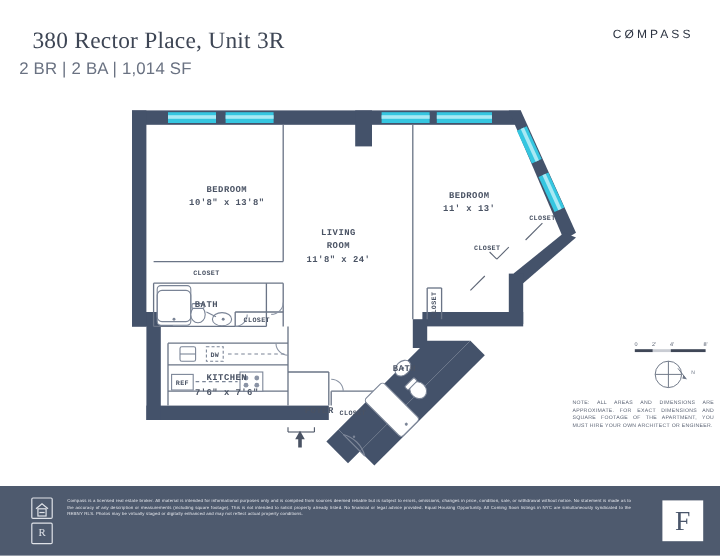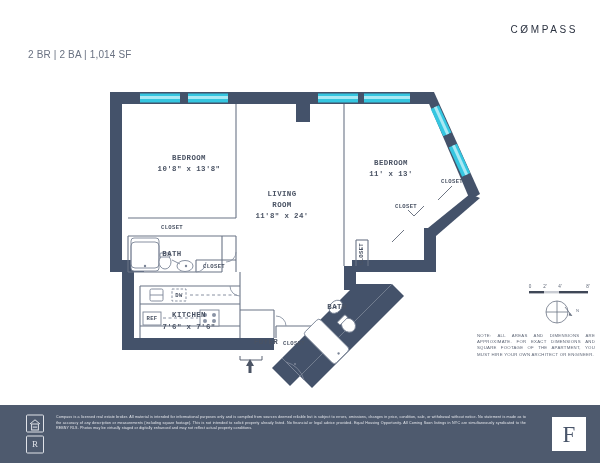--- a/index.html
+++ b/index.html
@@ -13,22 +13,22 @@
 
   
   .header{position:absolute;left:0;top:0;width:600px;height:70px;}
   .title{
     position:absolute;left:27px;top:24px;
     font-family:"Liberation Serif", serif;
     font-size:19.5px;font-weight:400;letter-spacing:.2px;
     color:#3e4655;white-space:nowrap;
   }
   .subtitle{
-    position:absolute;left:28px;top:49px;
-    font-size:10px;letter-spacing:.15px;color:#6a7282;white-space:nowrap;
+    position:absolute;left:16px;top:49px;
+    font-size:14px;letter-spacing:.15px;color:#6a7282;white-space:nowrap;
   }
   .brand{
     position:absolute;right:22px;top:24px;
     font-size:10px;letter-spacing:2.6px;font-weight:400;
     color:#2b3240;white-space:nowrap;
   }
 
   
   .plan{position:absolute;left:0;top:70px;width:520px;height:335px;}
   .plan svg{display:block;}
@@ -70,20 +70,21 @@
     font-family:"Liberation Serif", serif;font-size:23px;color:#49556a;
     line-height:1;
   }
 </style>
 </head>
 <body>
 
 <div class="page">
 
   <div class="header">
+    <div class="title">380 Rector Place, Unit 3R</div>
     <div class="subtitle">2 BR | 2 BA | 1,014 SF</div>
     <div class="brand"><span>CØMPASS</span></div>
   </div>
 
   <div class="plan">
     <svg width="600" height="335" viewBox="0 0 600 335" xmlns="http://www.w3.org/2000/svg">
 
       <g>
         <path d="M118 34 L303 34 L303 49 L318 49 L318 34 L430 34 L468 120 L430 160
                  L430 196 L400 196 L400 216 L352 216 L352 250 L352 258 L300 300

